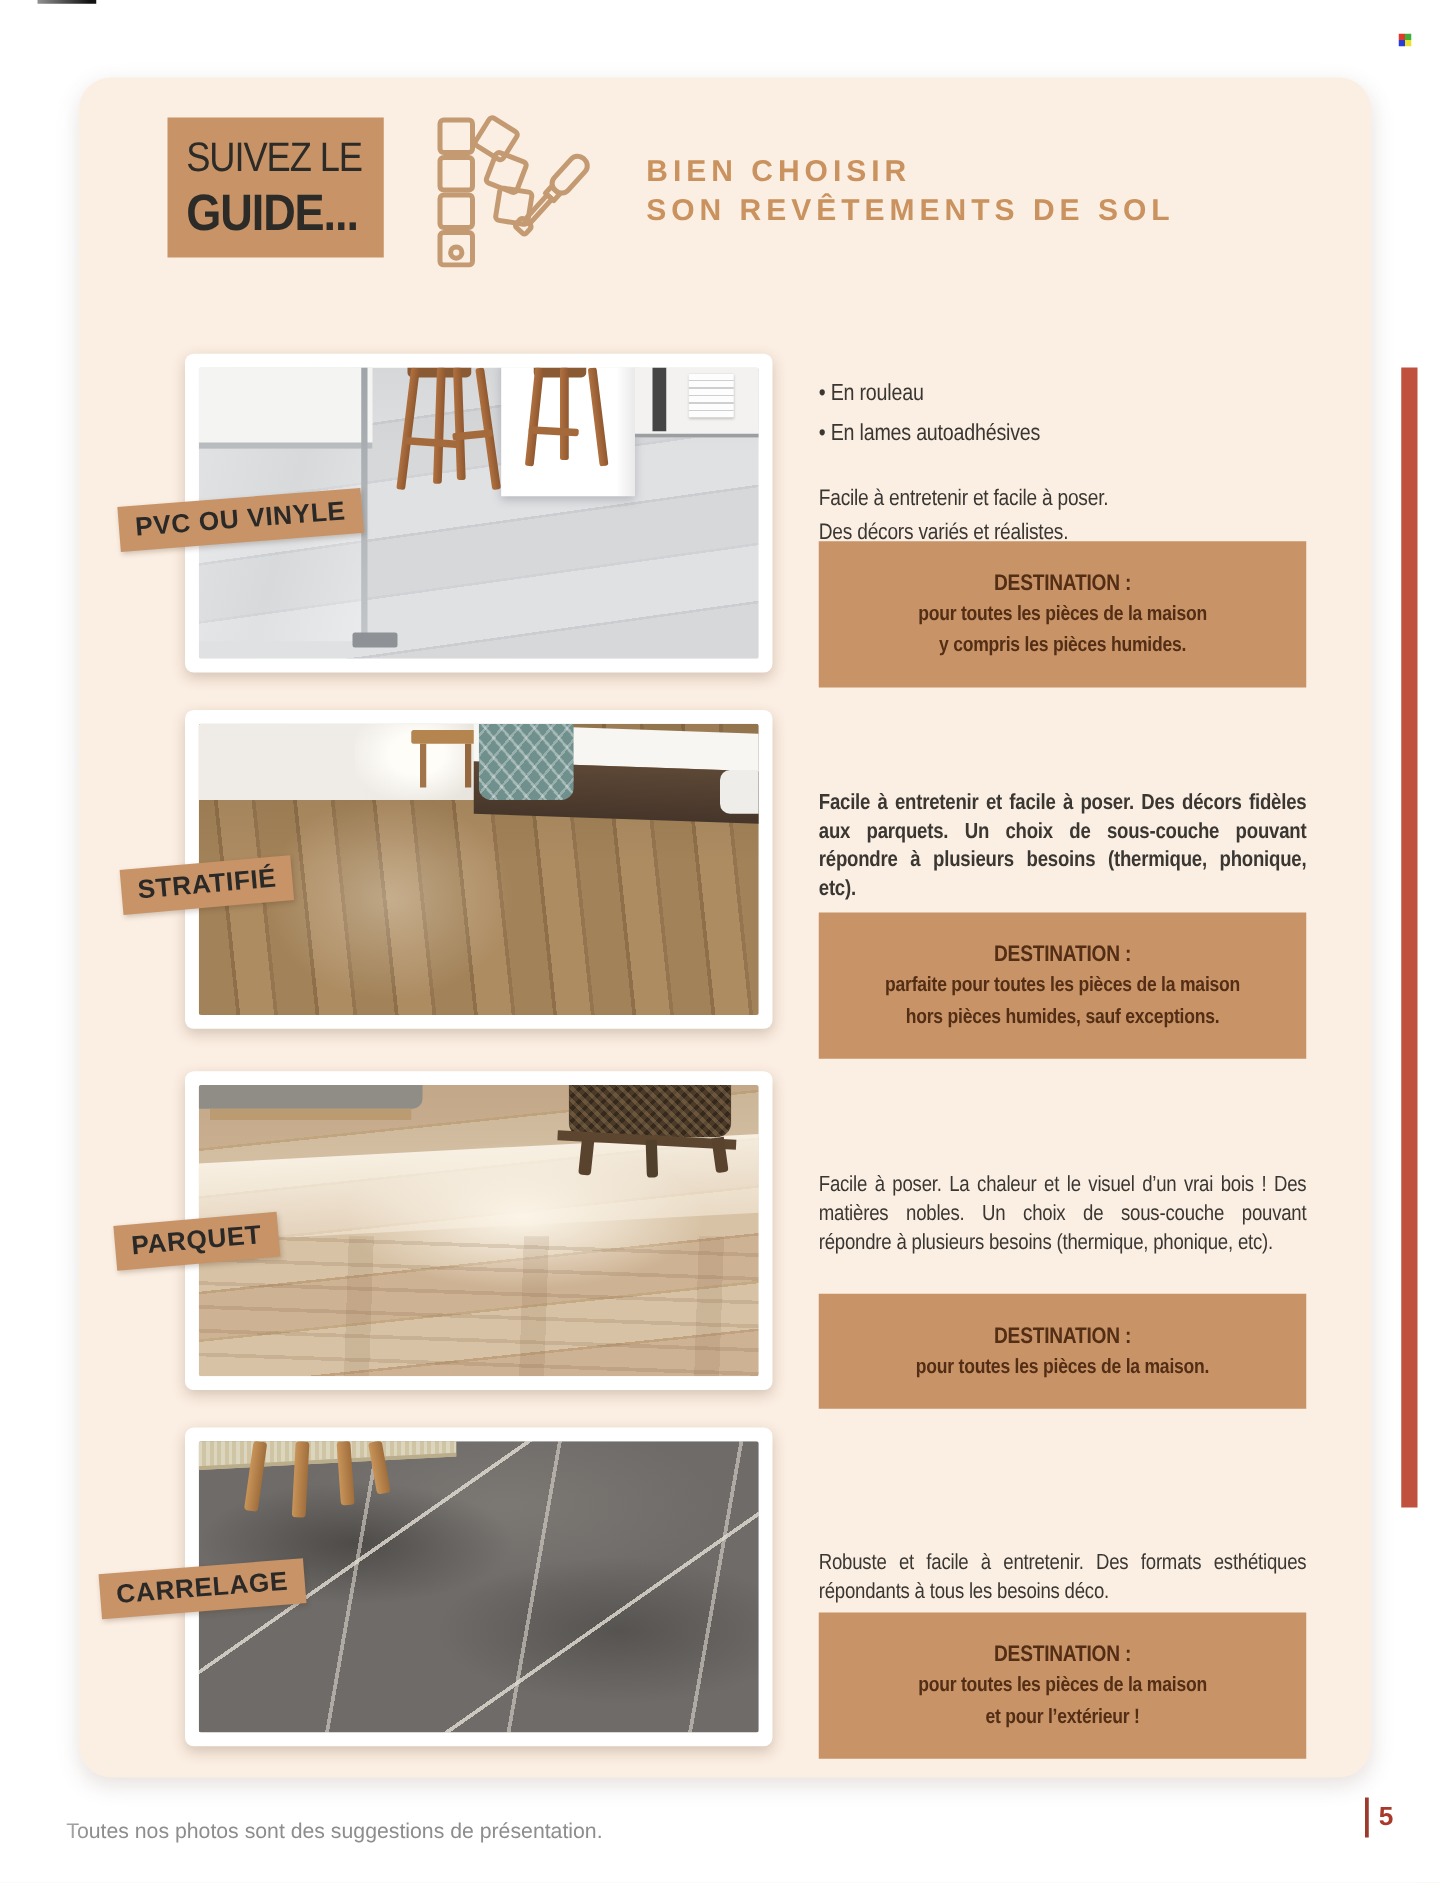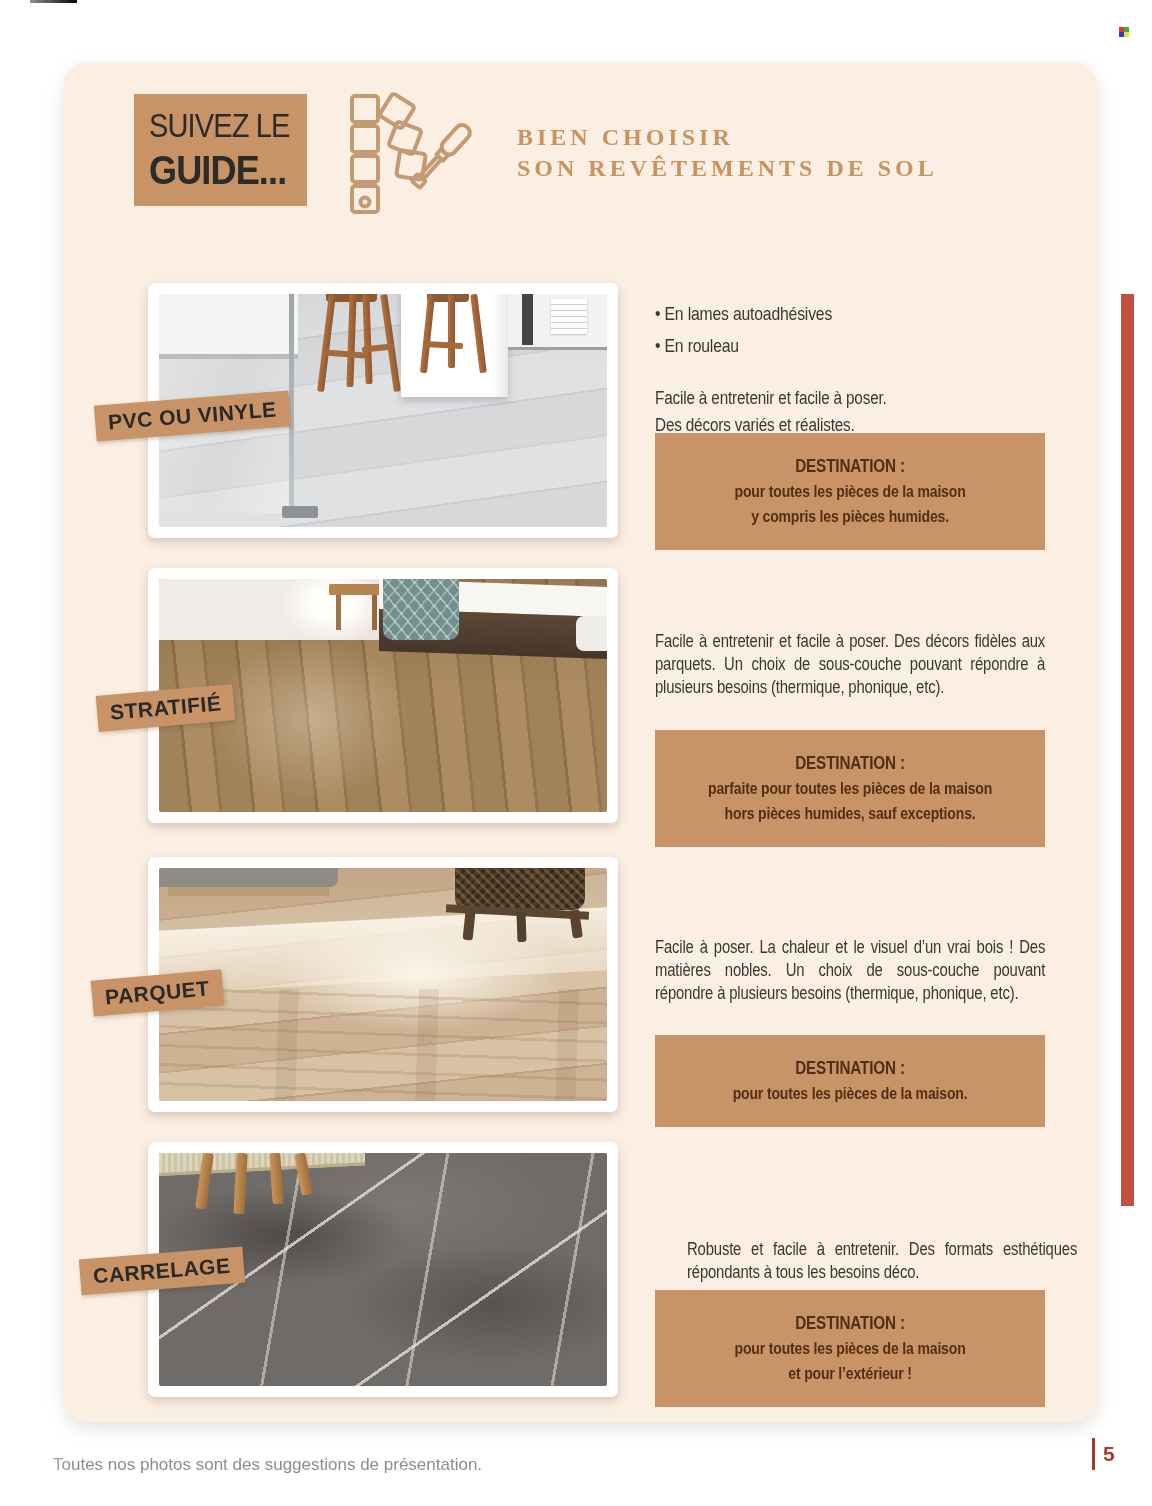--- a/index.html
+++ b/index.html
@@ -20,21 +20,21 @@
   .side-red-bar { position:absolute; left:1121px; top:294px; width:31px; height:912px; background:#c0513e; }
 
   
   .badge { position:absolute; left:134px; top:94px; width:173px; height:112px; background:#c79367;
            color:#2d2b28; display:flex; flex-direction:column; justify-content:center; padding-left:15px; }
   .badge-line1 { font-size:33px; font-weight:400; transform:scaleX(.88); transform-origin:left center; white-space:nowrap; letter-spacing:-1px; }
   .badge-line2 { font-size:41px; font-weight:700; transform:scaleX(.88); transform-origin:left center; white-space:nowrap; letter-spacing:-1px; margin-top:2px; }
 
   .swatch-icon { position:absolute; left:344px; top:92px; width:132px; height:122px; }
 
-  .page-title { position:absolute; left:517px; top:122px; color:#c9925e;font-family:Liberation Serif, serif; }
+  .page-title { position:absolute; left:517px; top:122px; color:#c9925e; }
   .page-title div { font-size:24px; font-weight:700; letter-spacing:4px; line-height:31px; white-space:nowrap; }
 
   
   .photo-frame { position:absolute; left:148px; width:470px; background:#ffffff; border-radius:7px;
                  padding:11px; box-shadow:0 4px 10px rgba(120,90,70,.28); }
   .photo { position:relative; width:448px; height:233px; overflow:hidden; border-radius:2px; }
   .photo div { position:absolute; }
 
   .pf1 { top:283px; } .pf2 { top:568px; } .pf3 { top:857px; } .pf4 { top:1142px; }
 
@@ -150,23 +150,23 @@
 
   .s1-bullets { top:298px; list-style:none; }
   .s1-bullets li { font-size:18.5px; line-height:32px; }
   .s1-bullets li .cx::before { content:"• "; }
 
   .s1-para { top:385px; }
   .s1-para .cx { font-size:18px; line-height:27px; }
 
   .para { text-align:justify; }
   .para .cx { font-size:17.5px; line-height:23px; text-align:justify; }
-  .s2-para { top:630px; }
+  .s2-para { top:630px;font-weight:bold; }
   .s3-para { top:936px; }
-  .s4-para { top:1238px;margin-left:32px; }
+  .s4-para { top:1238px; }
 
   .dest-box { background:#c79367; color:#532e15; text-align:center; padding:21px 14px; }
   .dest-box .cx { width:426px; text-align:center; }
   .dest-title { font-size:18px; font-weight:700; line-height:25px; }
   .dest-line { font-size:16.5px; font-weight:700; line-height:25px; }
   .dest1 { top:433px; } .dest2 { top:730px; } .dest3 { top:1035px; } .dest4 { top:1290px; }
 
   
   .footer-note { position:absolute; left:53px; top:1455px; font-size:17px; color:#8d8d8d; }
   .page-num-bar { position:absolute; left:1092px; top:1438px; width:3px; height:32px; background:#9c3a2c; }
@@ -286,24 +286,24 @@
     </div>
   </div>
 
   <div class="section-label lbl1">PVC OU VINYLE</div>
   <div class="section-label lbl2">STRATIFIÉ</div>
   <div class="section-label lbl3">PARQUET</div>
   <div class="section-label lbl4">CARRELAGE</div>
 
   <ul class="rc s1-bullets">
     <li>
-        <span class="cx">En lames autoadhésives</span>
+        <span class="cx">En rouleau</span>
       </li>
     <li>
-        <span class="cx">En rouleau</span>
+        <span class="cx">En lames autoadhésives</span>
       </li>
   </ul>
   <div class="rc s1-para">
     <span class="cx">Facile à entretenir et facile à poser.</span>
     <span class="cx">Des décors variés et réalistes.</span>
   </div>
   <div class="rc dest-box dest1">
     <span class="cx dest-title">DESTINATION :</span>
     <span class="cx dest-line">pour toutes les pièces de la maison</span>
     <span class="cx dest-line">y compris les pièces humides.</span>

